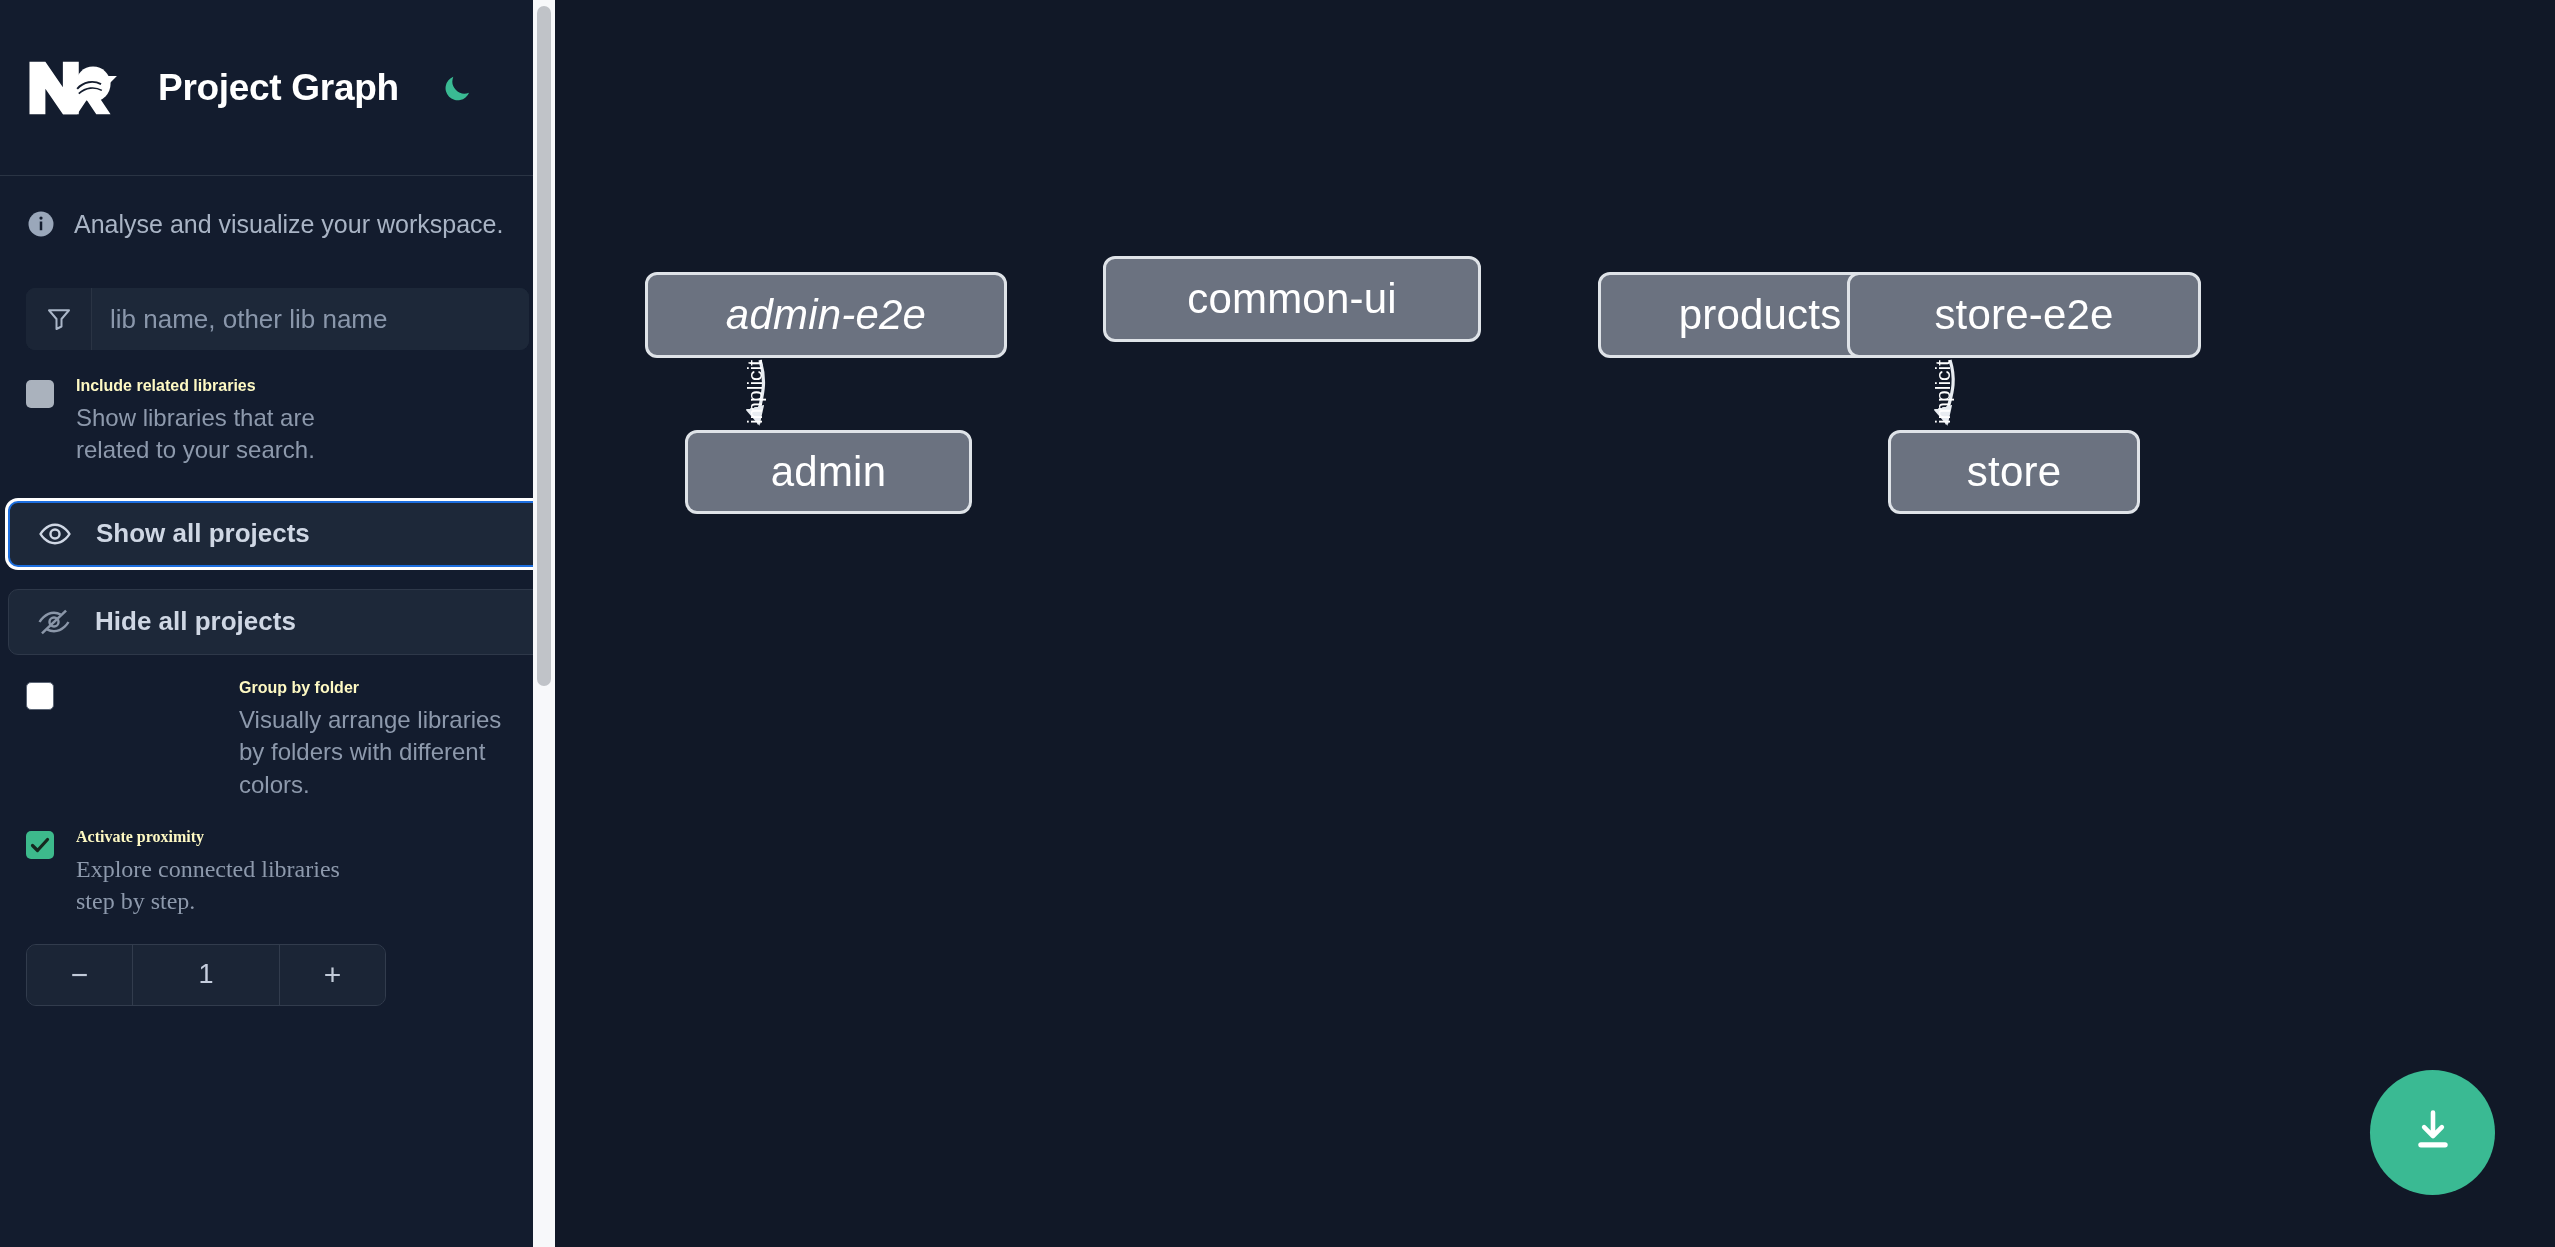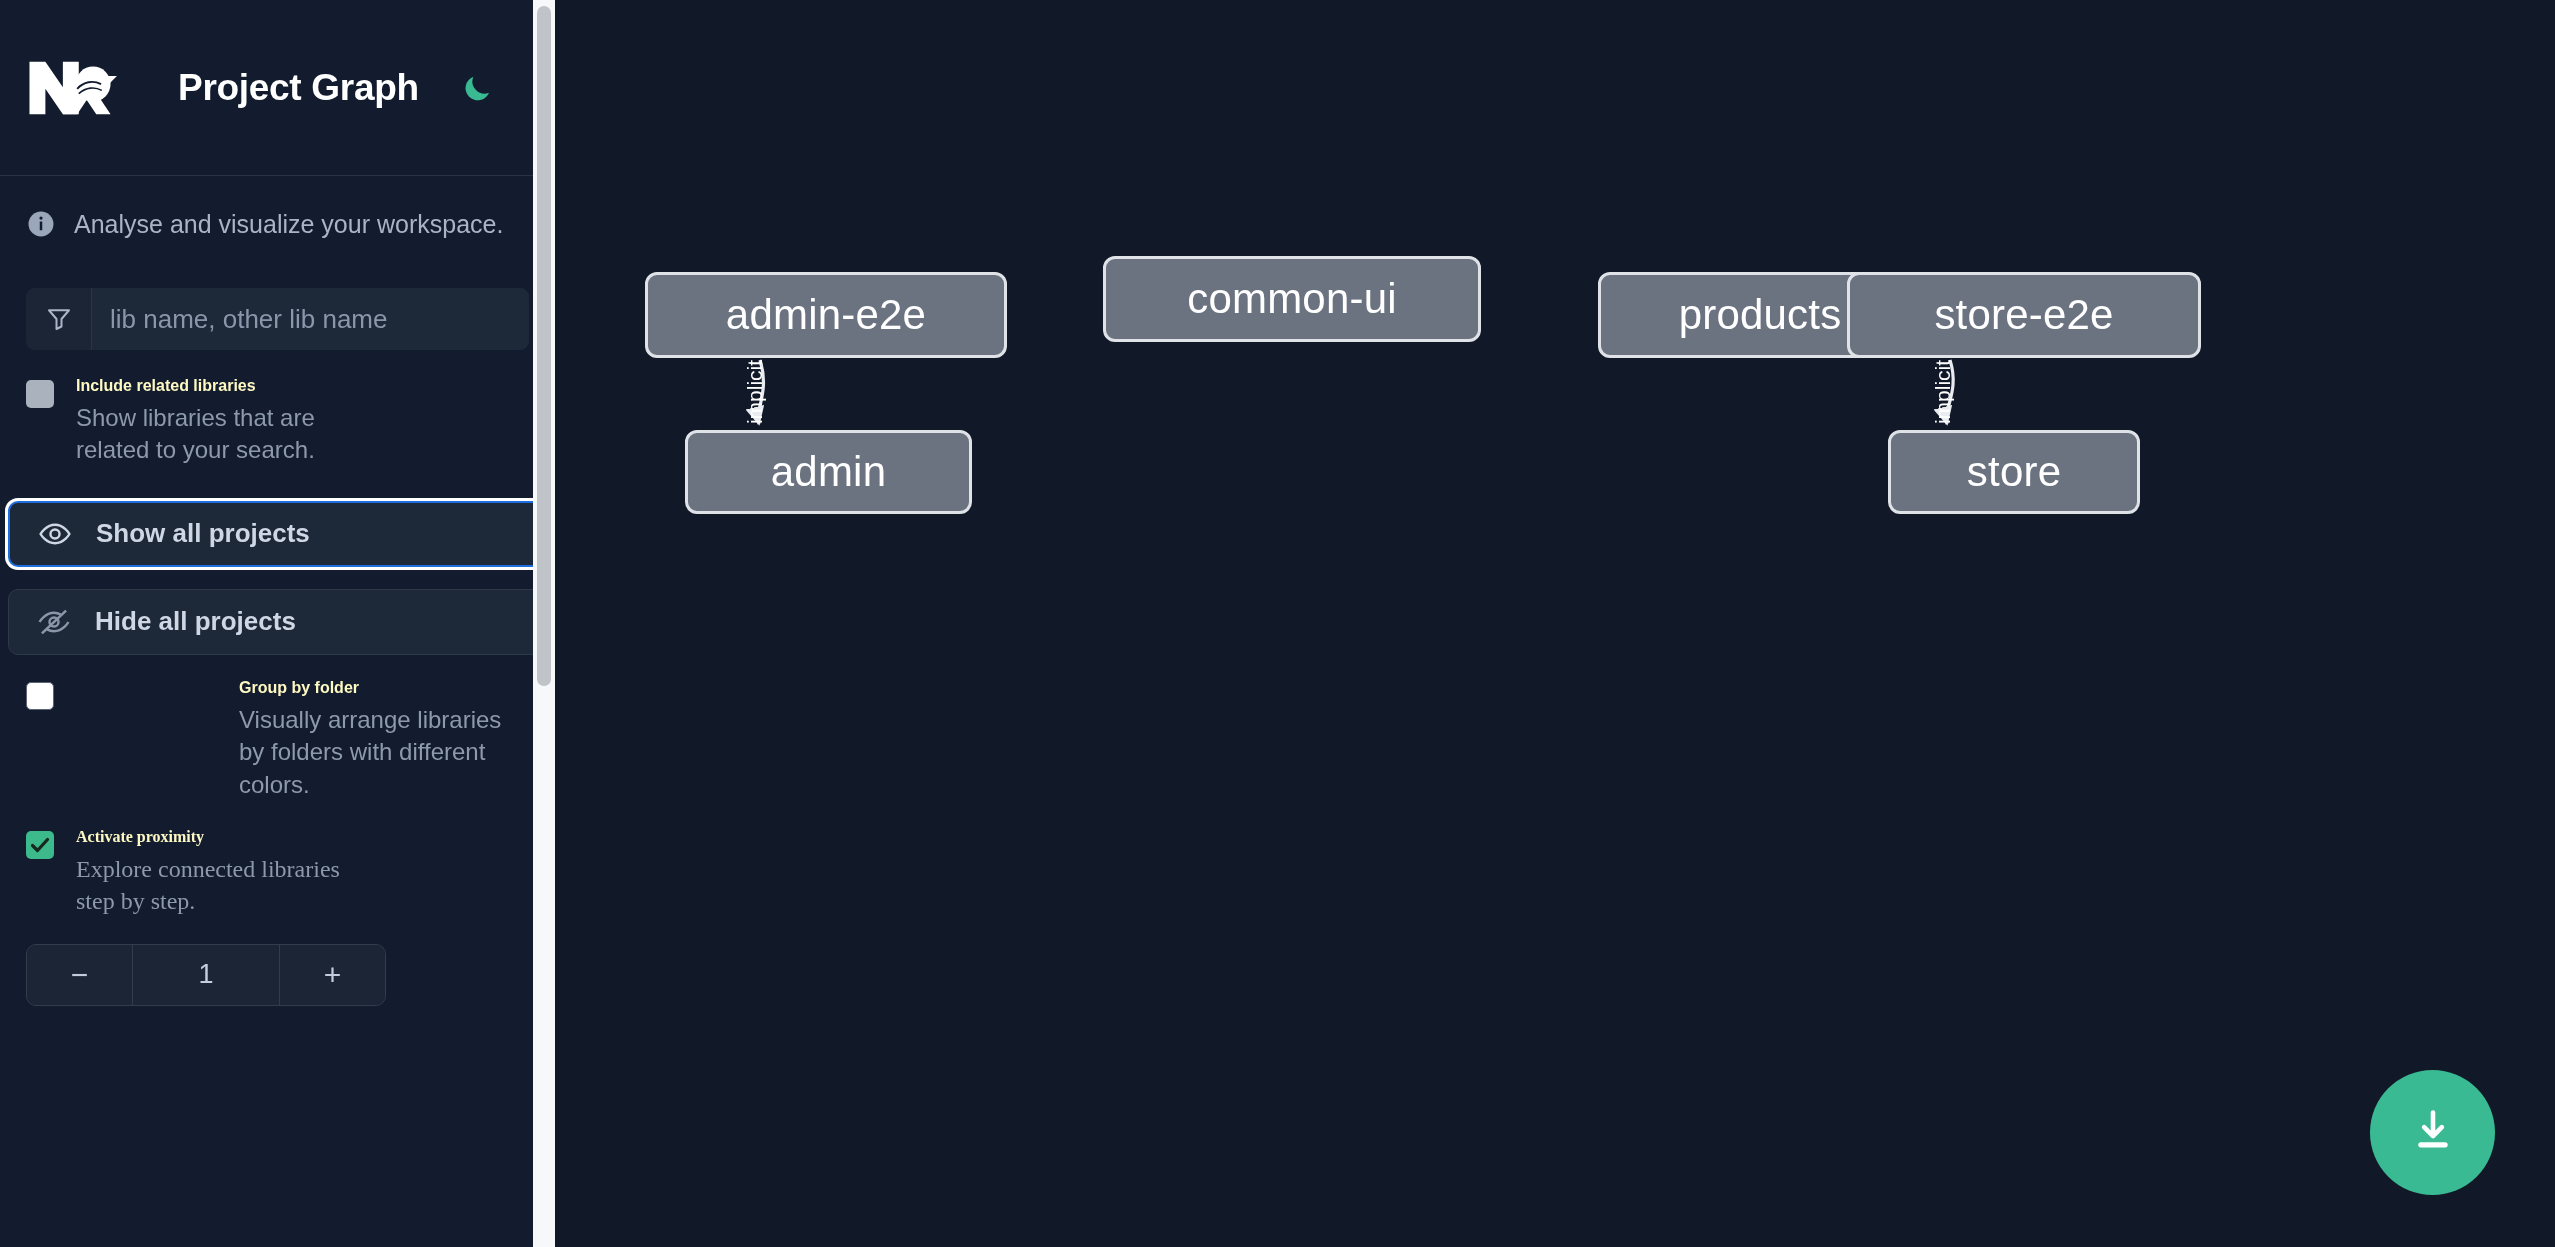--- a/index.html
+++ b/index.html
@@ -23,21 +23,21 @@
 
   .sb-header {
     height: 176px;
     display: flex; align-items: center;
     padding-left: 26px;
     border-bottom: 1px solid #2a3444;
   }
   .nx-logo { width: 96px; height: 62px; flex: 0 0 96px; }
   .app-title {
     font-size: 37px; font-weight: 700; color: #ffffff;
-    margin-left: 56px; letter-spacing: -0.3px;
+    margin-left: 36px; letter-spacing: -0.3px;
     white-space: nowrap;
   }
   .theme-toggle {
     margin-left: 38px; width: 40px; height: 40px;
     display: flex; align-items: center; justify-content: center;
     cursor: pointer;
   }
 
   .sb-tagline {
     display: flex; align-items: center;
@@ -304,21 +304,21 @@
     <svg class="graph-layer" width="2000" height="1247" aria-hidden="true">
       <defs>
         <marker id="arrow" markerWidth="7" markerHeight="7" refX="5.4" refY="3" orient="auto">
           <path d="M0,0 L6,3 L0,6 z" fill="#e8ecf1"></path>
         </marker>
       </defs>
       <path d="M205,360 C215,392 200,408 204,424" stroke="#e8ecf1" stroke-width="3.2" fill="none" marker-end="url(#arrow)"></path>
       <path d="M1395,360 C1405,392 1388,408 1392,424" stroke="#e8ecf1" stroke-width="3.2" fill="none" marker-end="url(#arrow)"></path>
     </svg>
 
-    <div class="node" style="left:90px;  top:272px; width:362px; height:86px;">
+    <div class="node" style="left:90px;  top:272px; width:362px; height:86px;font-style:italic;">
       <span>admin-e2e</span>
     </div>
     <div class="node" style="left:548px; top:256px; width:378px; height:86px;text-align:center;">
       <span>common-ui</span>
     </div>
     <div class="node" style="left:1043px; top:272px; width:324px; height:86px;">
       <span>products</span>
     </div>
     <div class="node" style="left:1292px; top:272px; width:354px; height:86px;">
       <span>store-e2e</span>

